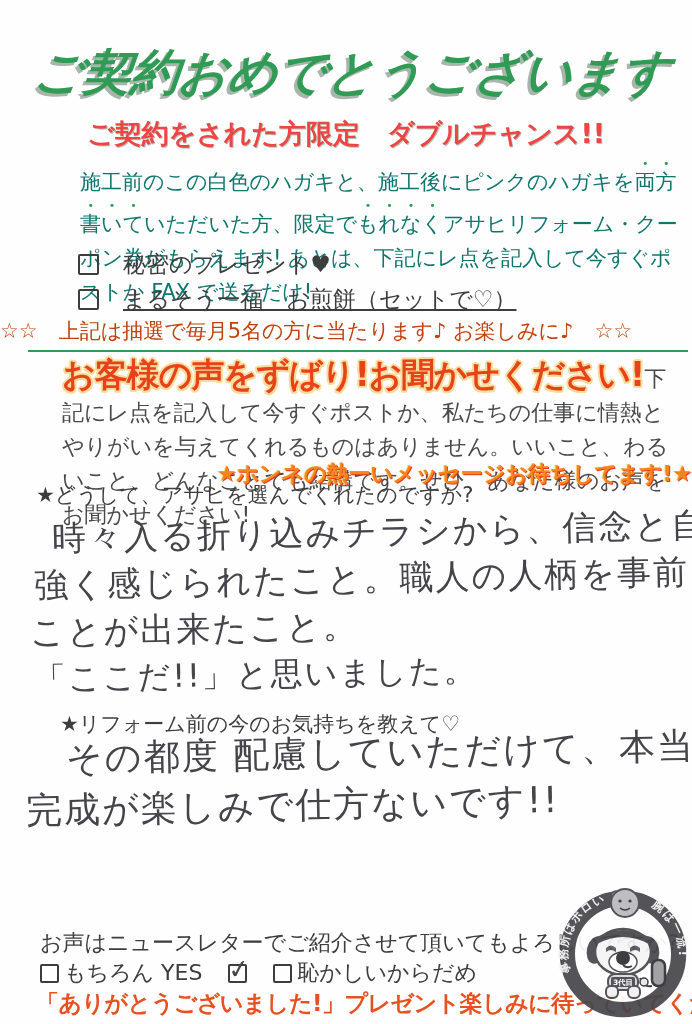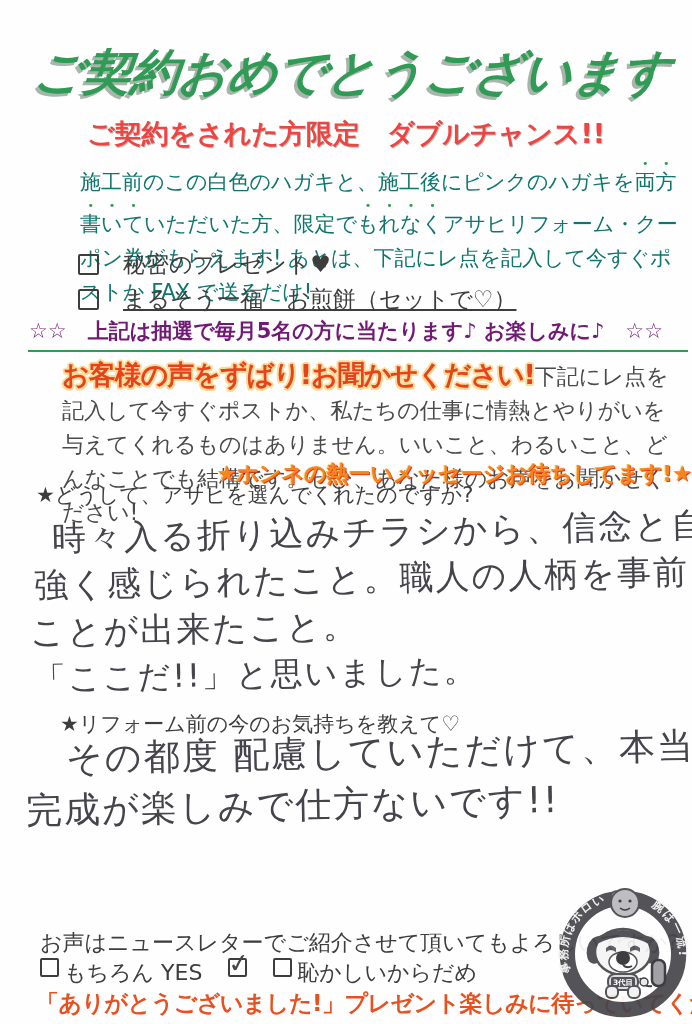--- a/index.html
+++ b/index.html
@@ -40,34 +40,34 @@
   .box{
     position:relative;display:inline-block;width:21px;height:21px;
     border:2.5px solid #3d3d3d;border-radius:2px;background:transparent;flex:0 0 auto;
   }
   .box .tick{
     display:none;position:absolute;left:-2px;top:-12px;
     font-size:26px;font-weight:bold;color:#46454c;transform:rotate(-8deg);
   }
   .box.checked .tick{display:block;}
   .lottery{
-    position:absolute;top:317px;left:0;width:100%;text-align:center;
-    font-size:21px;font-weight:bold;color:#701a75;white-space:nowrap;
+    position:absolute;top:317px;left:0;width:100%;
+    font-size:21px;font-weight:normal;color:#c2410c;white-space:nowrap;
   }
   .green-rule{
     position:absolute;top:350px;left:28px;width:660px;height:0;
     border-top:2.5px solid #2f9b55;
   }
   
   .voice-para{
     position:absolute;top:358px;left:62px;width:610px;
     font-size:22px;line-height:34px;color:#4a4a4a;
   }
   .voice-headline{
-    font-size:27px;font-weight:bold;color:#e8421c;letter-spacing:-1px;
+    font-size:33px;font-weight:bold;color:#e8421c;letter-spacing:-1px;
     text-shadow:2px 0 0 #f8dd9a,-2px 0 0 #f8dd9a,0 2px 0 #f8dd9a,0 -2px 0 #f8dd9a,
       1.5px 1.5px 0 #f8dd9a,-1.5px -1.5px 0 #f8dd9a,1.5px -1.5px 0 #f8dd9a,-1.5px 1.5px 0 #f8dd9a;
   }
   .banner{
     position:absolute;top:459px;left:0;width:100%;text-align:right;
     font-size:22px;font-weight:bold;color:#f5861f;letter-spacing:0px;
     text-shadow:1px 1px 0 #e8391a, -1px 0 0 #fbe08e;
   }
   
   .question{
@@ -88,21 +88,21 @@
   .hw2{top:733px;left:66px;font-size:36px;line-height:52px;}
   .hw2 .l2{margin-left:-40px;}
   
   .nl-question{
     position:absolute;top:928px;left:40px;font-size:22px;color:#3d3d3d;white-space:nowrap;
   }
   .nl-options{
     position:absolute;top:958px;left:40px;display:flex;gap:26px;
     font-size:22px;color:#3d3d3d;white-space:nowrap;
   }
-  .nl-option{display:flex;gap:5px;}
+  .nl-option{display:flex;align-items:center;gap:5px;}
   .nl-option .box{width:19px;height:19px;border-width:2px;}
   .thanks{
     position:absolute;top:988px;left:36px;
     font-size:23px;font-weight:bold;color:#e8511f;white-space:nowrap;letter-spacing:-0.5px;
   }
   
   .stamp{
     position:absolute;top:878px;left:552px;width:142px;height:142px;opacity:.92;
   }
 </style>

